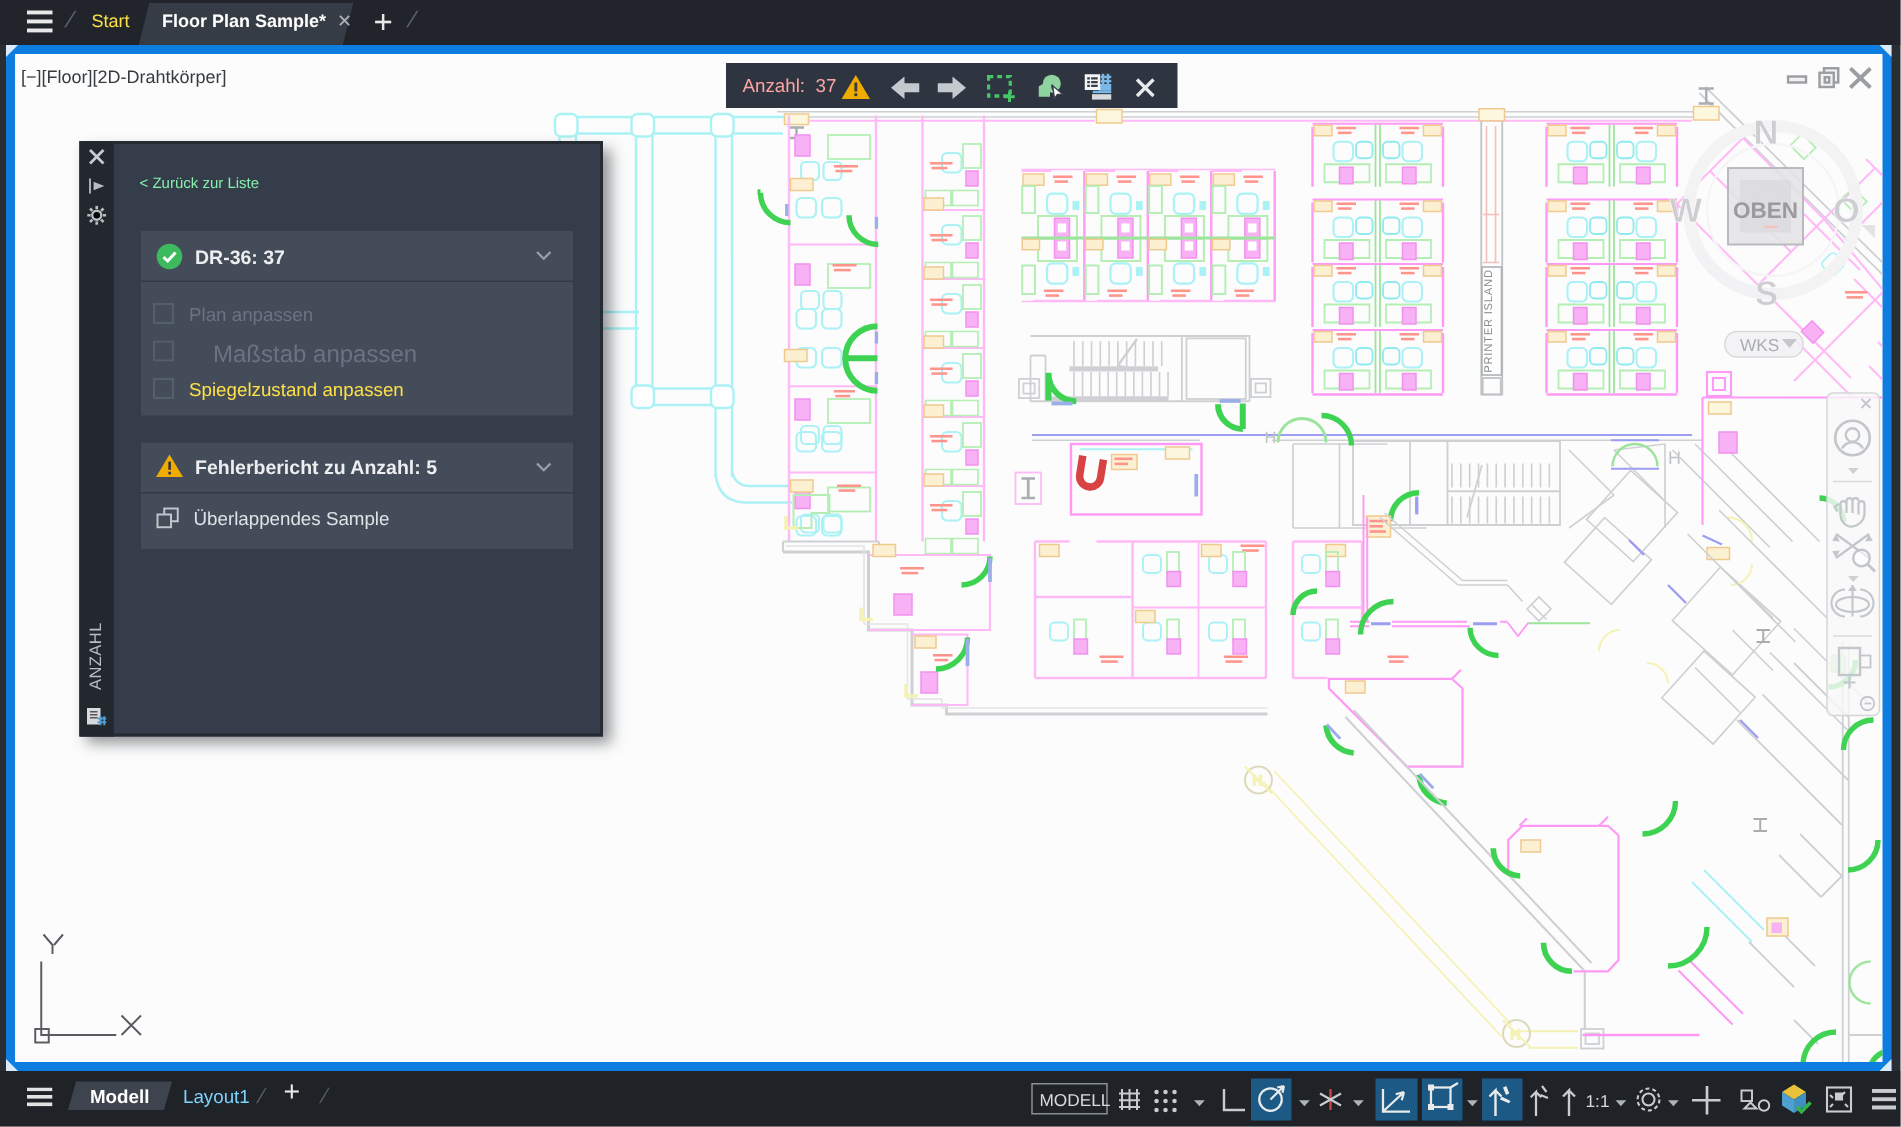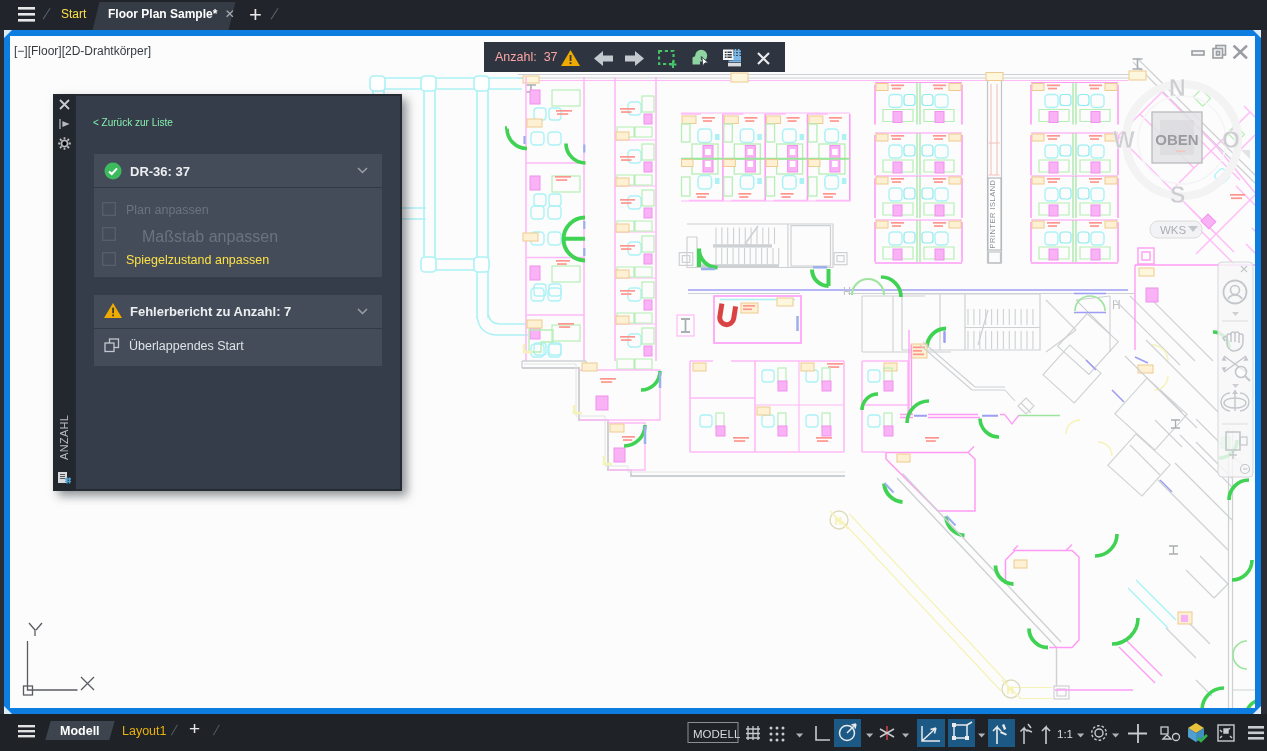--- a/index.html
+++ b/index.html
@@ -993,42 +993,42 @@
 <div class="abs" style="left:126px;top:253px;color:#fde047;font-size:12.5px;">Spiegelzustand anpassen</div>
 
 <div class="abs" style="left:94px;top:295px;width:288px;height:71px;background:#444c59;"></div>
 <div class="abs" style="left:94px;top:328px;width:288px;height:1px;background:#333a46;"></div>
 
 <svg class="abs" style="left:104px;top:303px" width="18" height="15" viewBox="0 0 18 15">
     <path d="M9 0 L18 15 L0 15 Z" fill="#f0ab00"></path>
     <rect x="8.2" y="4.7" width="1.8" height="5.5" fill="#3a3a3a"></rect>
     <rect x="8.2" y="11.5" width="1.8" height="1.8" fill="#3a3a3a"></rect>
   </svg>
-<div class="abs" style="left:130px;top:304px;color:#eceef0;font-size:13px;font-weight:bold;">Fehlerbericht zu Anzahl: 7</div>
+<div class="abs" style="left:130px;top:304px;color:#eceef0;font-size:13px;font-weight:bold;">Fehlerbericht zu Anzahl: 5</div>
 <svg class="abs" style="left:357px;top:308px" width="11" height="7" viewBox="0 0 11 7">
     <path d="M1 1 L5.5 5.5 L10 1" stroke="#9aa0a8" stroke-width="1.5" fill="none"></path>
   </svg>
 
 <svg class="abs" style="left:104px;top:338px" width="16" height="15" viewBox="0 0 16 15">
     <rect x="5.5" y="1" width="9" height="8.5" stroke="#c3c7cd" stroke-width="1.3" fill="none"></rect>
     <rect x="1" y="5" width="9" height="8.5" fill="#444c59" stroke="#c3c7cd" stroke-width="1.3"></rect>
   </svg>
-<div class="abs" style="left:129px;top:339px;color:#dfe2e6;font-size:12.5px;">Überlappendes Start</div>
+<div class="abs" style="left:129px;top:339px;color:#dfe2e6;font-size:12.5px;">Überlappendes Sample</div>
 
 <div id="statusbar" class="abs"></div>
 
 <svg class="abs" style="left:18px;top:725px" width="17" height="13" viewBox="0 0 17 13">
     <rect x="0" y="0" width="17" height="2.4" fill="#e2e2e2"></rect>
     <rect x="0" y="5" width="17" height="2.4" fill="#e2e2e2"></rect>
     <rect x="0" y="10" width="17" height="2.4" fill="#e2e2e2"></rect>
   </svg>
 
 <div class="abs" style="left:48px;top:721px;width:64px;height:19px;background:#3d444e;transform:skewX(-16deg)"></div>
 <div class="abs" style="left:60px;top:724px;color:#fff;font-size:12.5px;font-weight:bold;">Modell</div>
-<div class="abs" style="left:122px;top:724px;color:#eab308;font-size:12.5px;">Layout1</div>
+<div class="abs" style="left:122px;top:724px;color:#7dd3fc;font-size:12.5px;">Layout1</div>
 <div class="abs" style="left:172px;top:722px;width:12px;height:18px;color:#545b64;font-size:14px;transform:skewX(-18deg)">/</div>
 <div class="abs" style="left:189px;top:718px;color:#e8e8e8;font-size:19px;font-weight:300;">+</div>
 <div class="abs" style="left:214px;top:722px;width:12px;height:18px;color:#545b64;font-size:14px;transform:skewX(-18deg)">/</div>
 
 <svg class="abs" style="left:0;top:0" width="1267" height="751" viewBox="0 0 1267 751" fill="none">
 <g>
       <rect x="688" y="722.5" width="50" height="20" fill="none" stroke="#8a8f96" stroke-width="1"></rect>
       <text x="693" y="737.5" font-size="11.5" fill="#d8dade" font-family="Liberation Sans, sans-serif">MODELL</text>
     </g>
 

